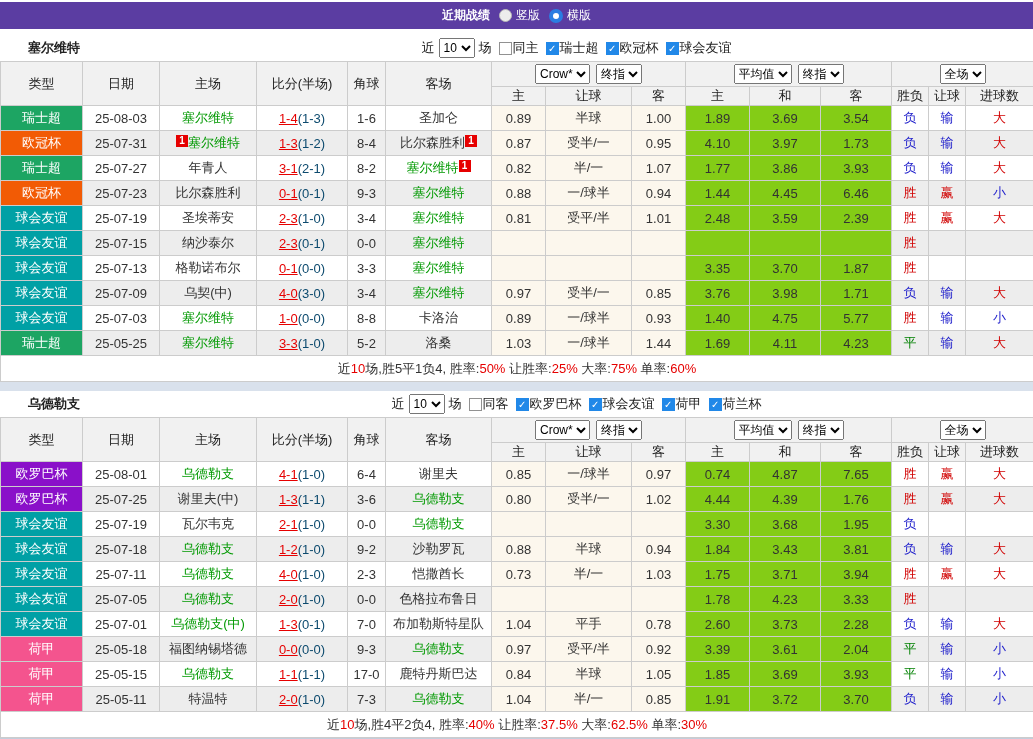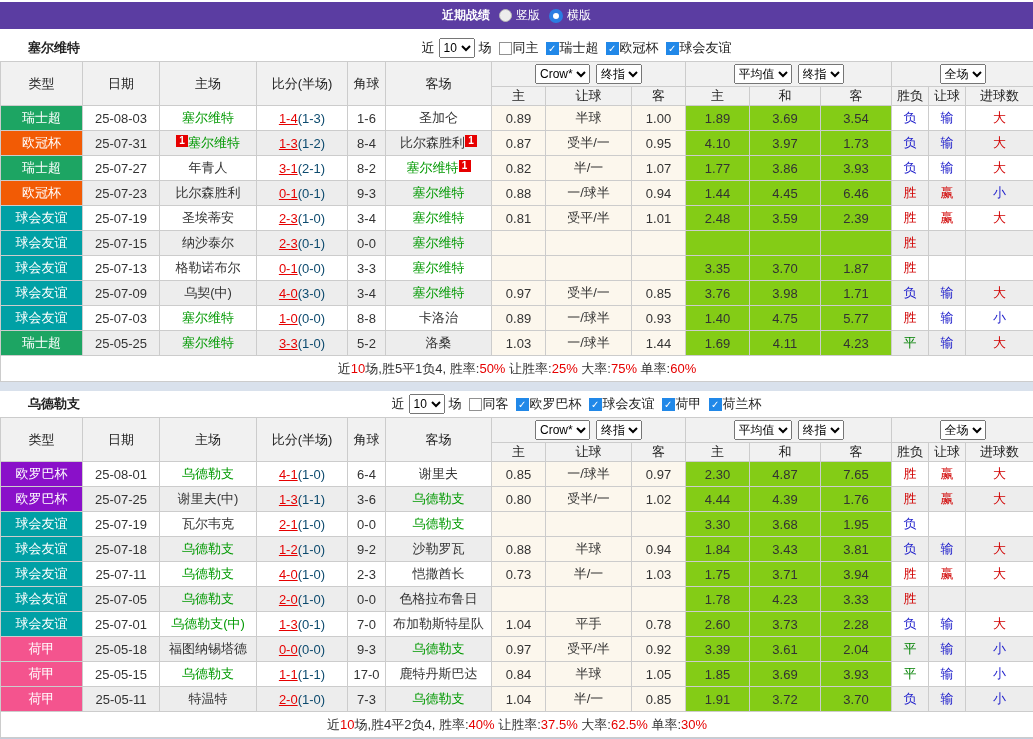--- a/index.html
+++ b/index.html
@@ -365,21 +365,21 @@
         <tr>
           <td class="type" style="background: rgb(138, 16, 201);">欧罗巴杯</td>
           <td class="plain">25-08-01</td>
           <td class="plain"><span class="green">乌德勒支</span></td>
           <td class="plain"><span class="score">4-1</span><span class="half">(1-0)</span></td>
           <td class="plain">6-4</td>
           <td class="plain"><span>谢里夫</span></td>
           <td class="crow">0.85</td>
           <td class="crow">一/球半</td>
           <td class="crow">0.97</td>
-          <td class="avgc">2.30</td>
+          <td class="avgc">0.74</td>
           <td class="avgc">4.87</td>
           <td class="avgc">7.65</td>
           <td class="resc r">胜</td>
           <td class="resc r">赢</td>
           <td class="resc r">大</td>
         </tr>
         <tr>
           <td class="type" style="background: rgb(138, 16, 201);">欧罗巴杯</td>
           <td class="plain">25-07-25</td>
           <td class="plain"><span>谢里夫(中)</span></td>

